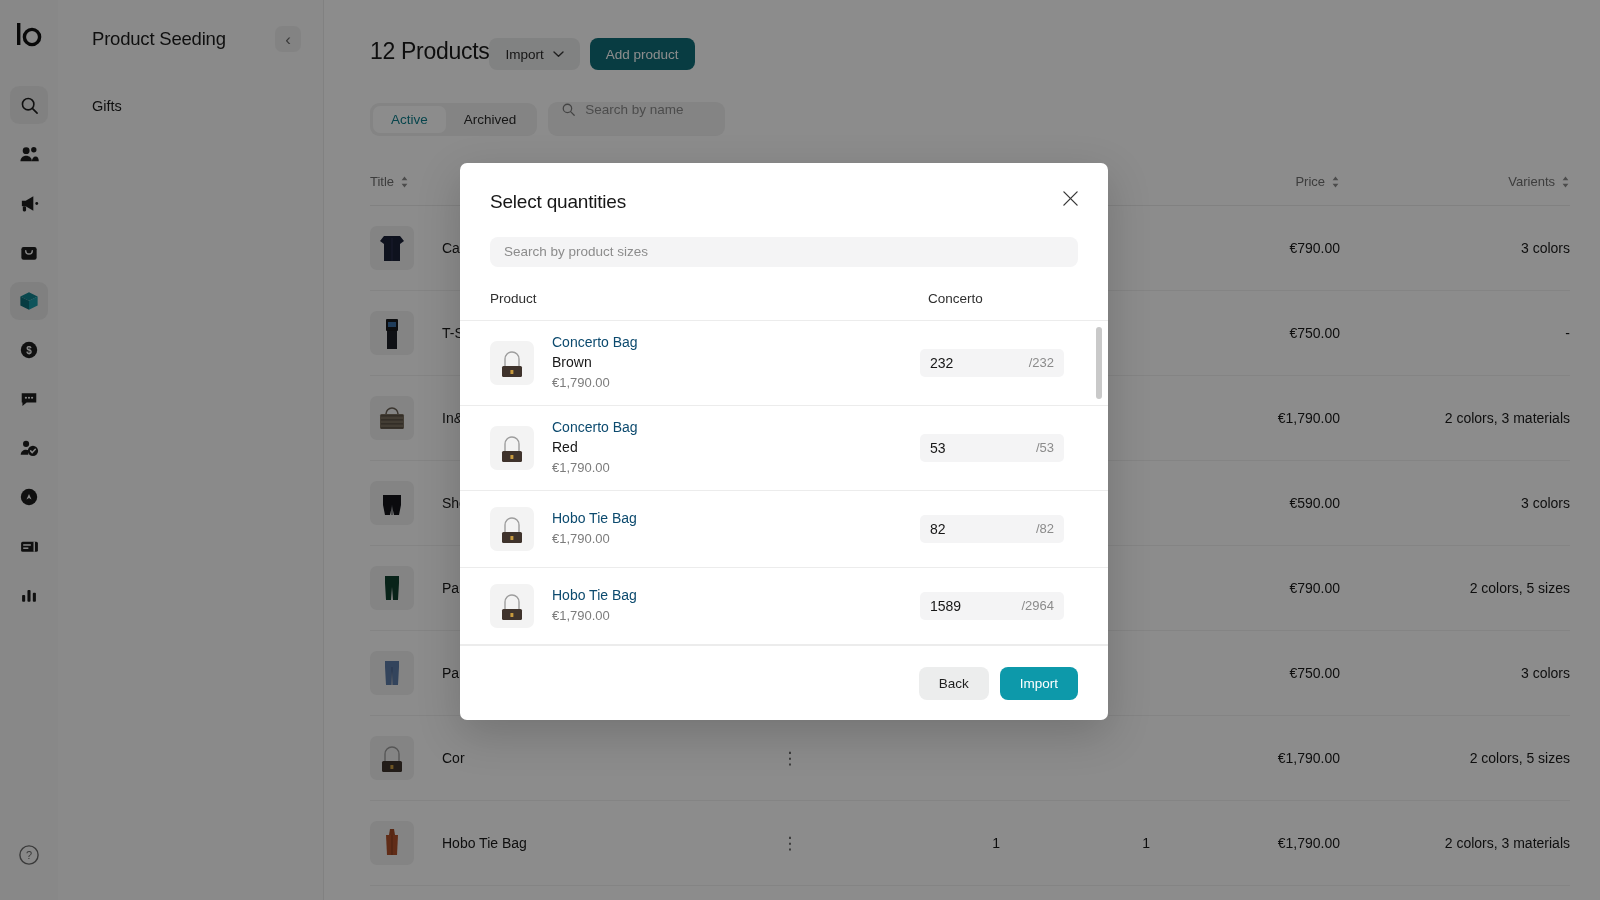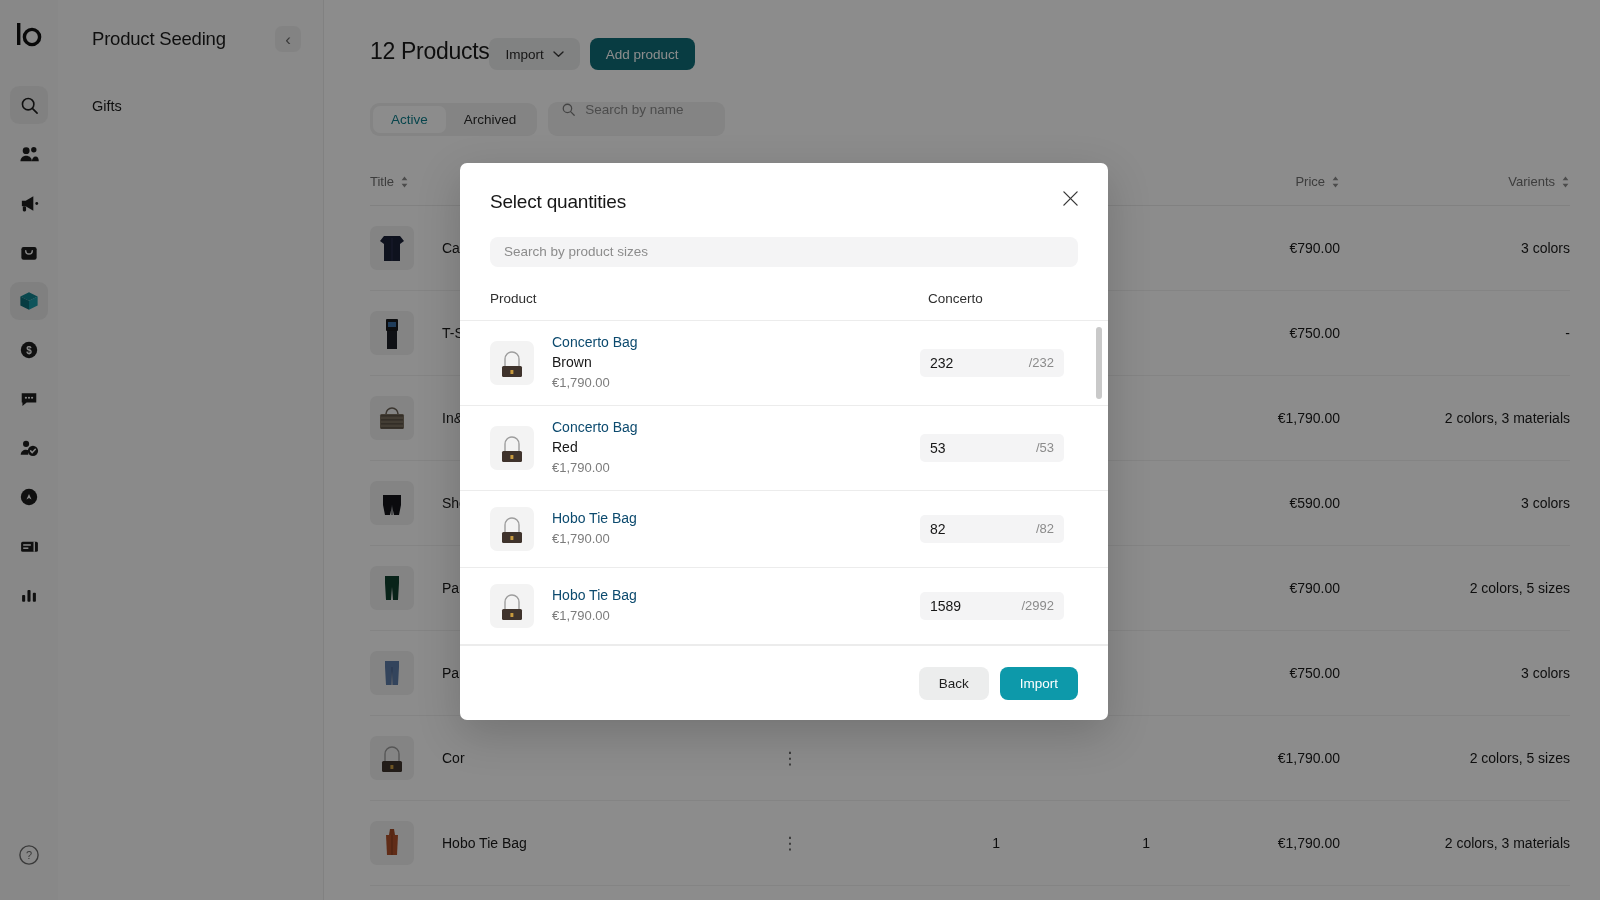--- a/index.html
+++ b/index.html
@@ -607,21 +607,21 @@
                 <rect x="18.4" y="27" width="3" height="4" rx="0.6" fill="#c79a3e"></rect>
               </svg>
             </div>
             <div class="mrow-info">
               <div class="mrow-name">Hobo Tie Bag</div>
               <div class="mrow-price">€1,790.00</div>
             </div>
             <div class="mrow-spacer"></div>
             <div class="qty-field">
               <span class="qty-val">1589</span>
-              <span class="qty-max">/2992</span>
+              <span class="qty-max">/2964</span>
             </div>
           </div>
           <div class="mrow">
             <div class="mrow-spacer"></div>
           </div>
         </div>
       <div class="m-scrollbar">
         <div class="m-thumb"></div>
       </div>
     </div>

